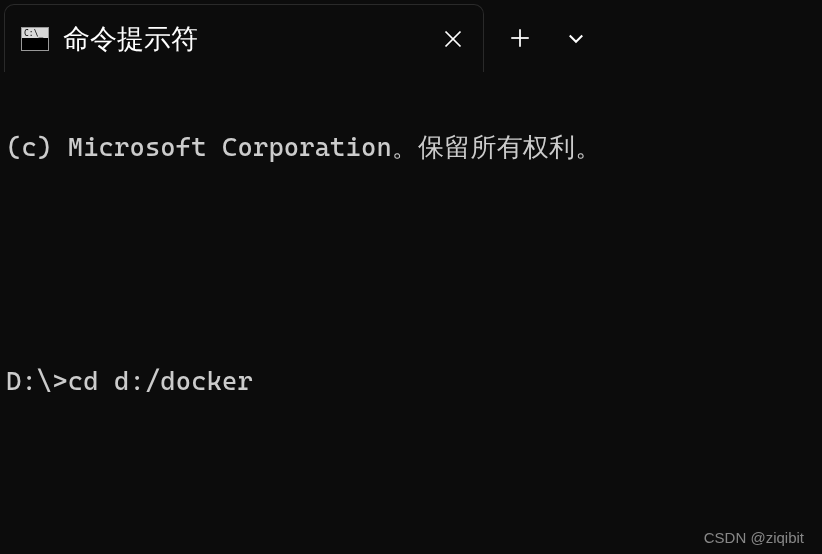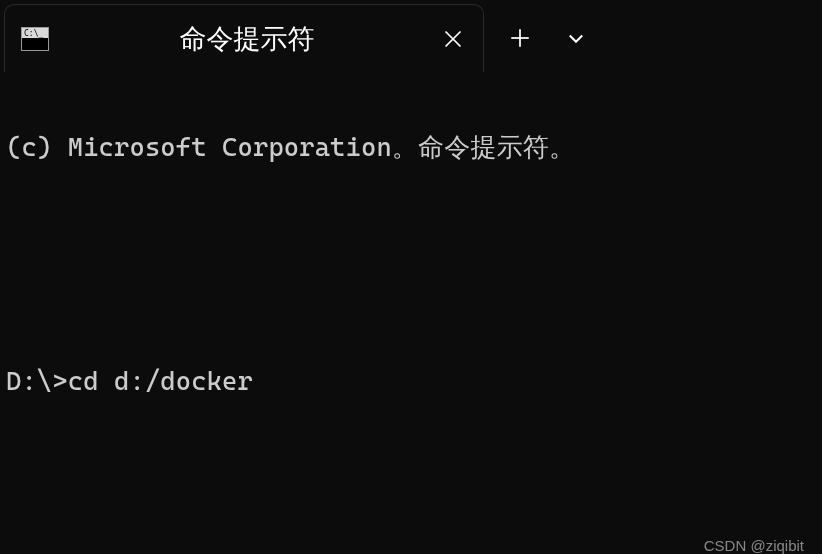--- a/index.html
+++ b/index.html
@@ -64,21 +64,20 @@
       left: 0;
       right: 0;
       height: 12px;
       background: #000;
     }
     .tab-title {
       color: #ffffff;
       font-size: 27px;
       font-family: "Microsoft YaHei", "SimSun", sans-serif;
       flex: 1;
-      text-align: center;
     }
     .tab-close {
       width: 44px;
       height: 44px;
       display: flex;
       align-items: center;
       justify-content: center;
       cursor: pointer;
     }
     .tab-close svg {
@@ -110,21 +109,21 @@
       line-height: 1.5;
       white-space: pre;
       font-family: Consolas, "Cascadia Mono", monospace;
       letter-spacing: 0.2px;
     }
     .terminal-line {
       min-height: 39px;
     }
     .watermark {
       position: absolute;
-      bottom: 0;
+      bottom: 8px;
       right: 18px;
       color: #888;
       font-size: 15px;
       font-family: Arial, sans-serif;
     }
   </style>
 </head>
 <body>
 
 <div class="title-bar">
@@ -147,21 +146,21 @@
     </div>
     <div class="title-action">
       <svg viewBox="0 0 16 16" stroke="#ffffff" stroke-width="1.6" fill="none">
         <polyline points="3,6 8,11 13,6"></polyline>
       </svg>
     </div>
   </div>
 </div>
 
 <div class="terminal">
-<div class="terminal-line">(c) Microsoft Corporation。命令提示符。</div>
+<div class="terminal-line">(c) Microsoft Corporation。保留所有权利。</div>
 <div class="terminal-line"></div>
 <div class="terminal-line"></div>
 <div class="terminal-line">D:\&gt;cd d:/docker</div>
 
 
 
 
 
 </div>
 

